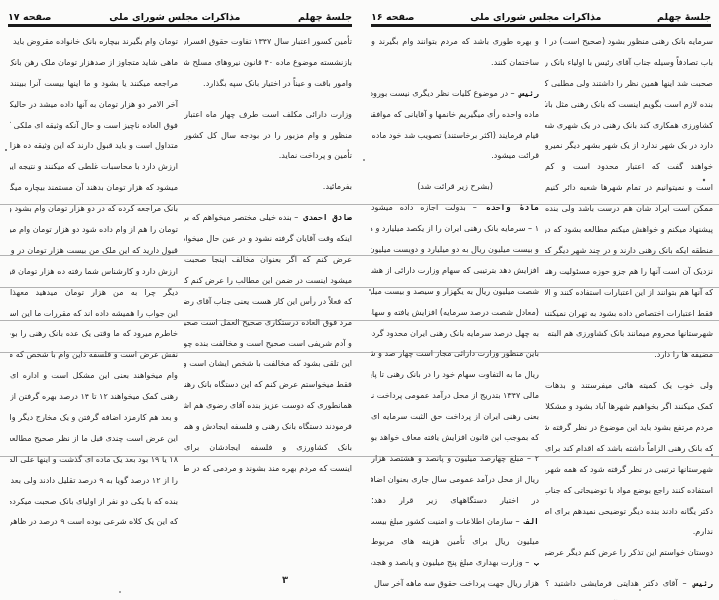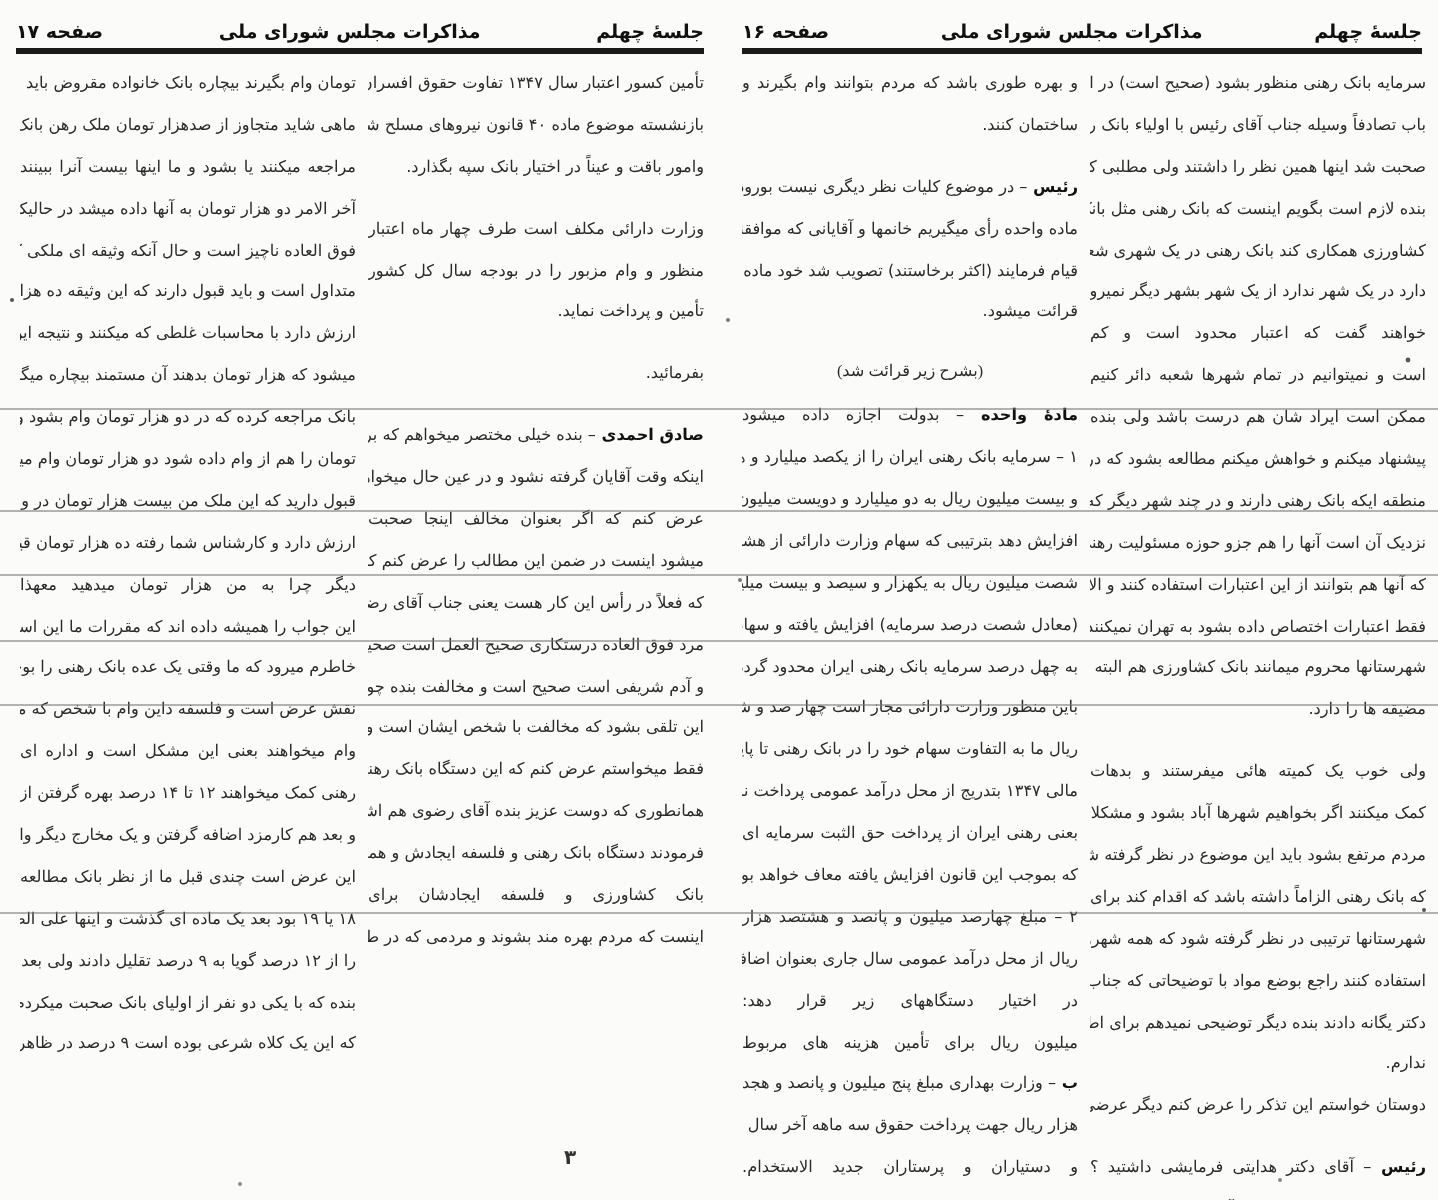--- a/index.html
+++ b/index.html
@@ -15,23 +15,23 @@
   .header span{white-space:nowrap;}
   .rule{position:absolute;top:24px;left:8px;right:8px;height:3px;background:#1a1a1a;}
   .col{position:absolute;top:31px;width:168px;direction:rtl;text-align:justify;
        font-size:8.1px;line-height:20.9px;color:#2a2a2a;}
   .page.left .col.c1{right:8px;}
   .page.left .col.c2{left:10px;}
   .page.right .col.c1{right:6px;}
   .page.right .col.c2{left:8px;}
   .line{display:block;white-space:nowrap;overflow:hidden;height:20.9px;text-align-last:justify;}
   .line.short{text-align-last:right;}
-  .line.center{text-align:right;text-align-last:center;font-family:Liberation Serif, serif;}
+  .line.center{text-align:right;text-align-last:center;}
   .gap{display:block;height:10px;}
-  .bold{font-weight:bold;color:#111;}
+  .bold{font-weight:bold;color:#111;font-family:Liberation Mono, monospace;}
   .scanline{position:absolute;left:0;width:719px;height:1px;background:#777;opacity:.55;}
   .specks{position:absolute;inset:0;pointer-events:none;}
   .mark{position:absolute;font-size:10px;color:#333;font-weight:bold;}
 </style>
 </head>
 <body>
 
 <div class="spread">
 
   <div class="page left">
@@ -80,21 +80,21 @@
         <span class="line">تومان را هم از وام داده شود دو هزار تومان وام میکند و شما</span>
         <span class="line">قبول دارید که این ملک من بیست هزار تومان در واقع</span>
         <span class="line">ارزش دارد و کارشناس شما رفته ده هزار تومان قیمت کرده</span>
         <span class="line">دیگر چرا به من هزار تومان میدهید معهذا</span>
         <span class="line">این جواب را همیشه داده اند که مقررات ما این است</span>
         <span class="line">خاطرم میرود که ما وقتی یک عده بانک رهنی را بوجود آوردیم</span>
         <span class="line">نقش عرض است و فلسفه داین وام با شخص که میروند</span>
         <span class="line">وام میخواهند بعنی این مشکل است و اداره ای</span>
         <span class="line">رهنی کمک میخواهند ۱۲ تا ۱۴ درصد بهره گرفتن از اینها</span>
         <span class="line">و بعد هم کارمزد اضافه گرفتن و یک مخارج دیگر واقعاً</span>
-        <span class="line">این عرض است چندی قبل ما از نظر بانک مطالعه</span>
+        <span class="line">این عرض است چندی قبل ما از نظر صحیح مطالعه</span>
         <span class="line">۱۸ یا ۱۹ بود بعد یک ماده ای گذشت و اینها علی الظاهر بهره</span>
         <span class="line">را از ۱۲ درصد گویا به ۹ درصد تقلیل دادند ولی بعد که</span>
         <span class="line">بنده که با یکی دو نفر از اولیای بانک صحبت میکردم گفتند</span>
         <span class="line short">که این یک کلاه شرعی بوده است ۹ درصد در ظاهر درست</span>
       </div>
 
     <div class="mark" style="left:282px;top:574px;">۳</div>
   </div>
 
   <div class="page right">
@@ -154,20 +154,21 @@
         <span class="line">(معادل شصت درصد سرمایه) افزایش یافته و سهام بانک ملی ایران</span>
         <span class="line">به چهل درصد سرمایه بانک رهنی ایران محدود گردد و</span>
         <span class="line">باین منظور وزارت دارائی مجاز است چهار صد و شصت میلیون</span>
         <span class="line">ریال ما به التفاوت سهام خود را در بانک رهنی تا پایان سال</span>
         <span class="line">مالی ۱۳۴۷ بتدریج از محل درآمد عمومی پرداخت نماید.</span>
         <span class="line">بعنی رهنی ایران از پرداخت حق الثبت سرمایه ای</span>
         <span class="line">که بموجب این قانون افزایش یافته معاف خواهد بود.</span>
         <span class="line">۲ – مبلغ چهارصد میلیون و پانصد و هشتصد هزار</span>
         <span class="line">ریال از محل درآمد عمومی سال جاری بعنوان اضافه اعتبار</span>
         <span class="line">در اختیار دستگاههای زیر قرار دهد:</span>
+        <span class="line"><span class="bold">الف </span>– سازمان اطلاعات و امنیت کشور مبلغ بیست</span>
         <span class="line">میلیون ریال برای تأمین هزینه های مربوط</span>
         <span class="line"><span class="bold">ب </span>– وزارت بهداری مبلغ پنج میلیون و پانصد و هجده</span>
         <span class="line">هزار ریال جهت پرداخت حقوق سه ماهه آخر سال جاری پزشکان</span>
         <span class="line">و دستیاران و پرستاران جدید الاستخدام.</span>
       </div>
   </div>
 
   <div class="scanline" style="top:204px;"></div>
   <div class="scanline" style="top:255px;"></div>
   <div class="scanline" style="top:287px;"></div>

